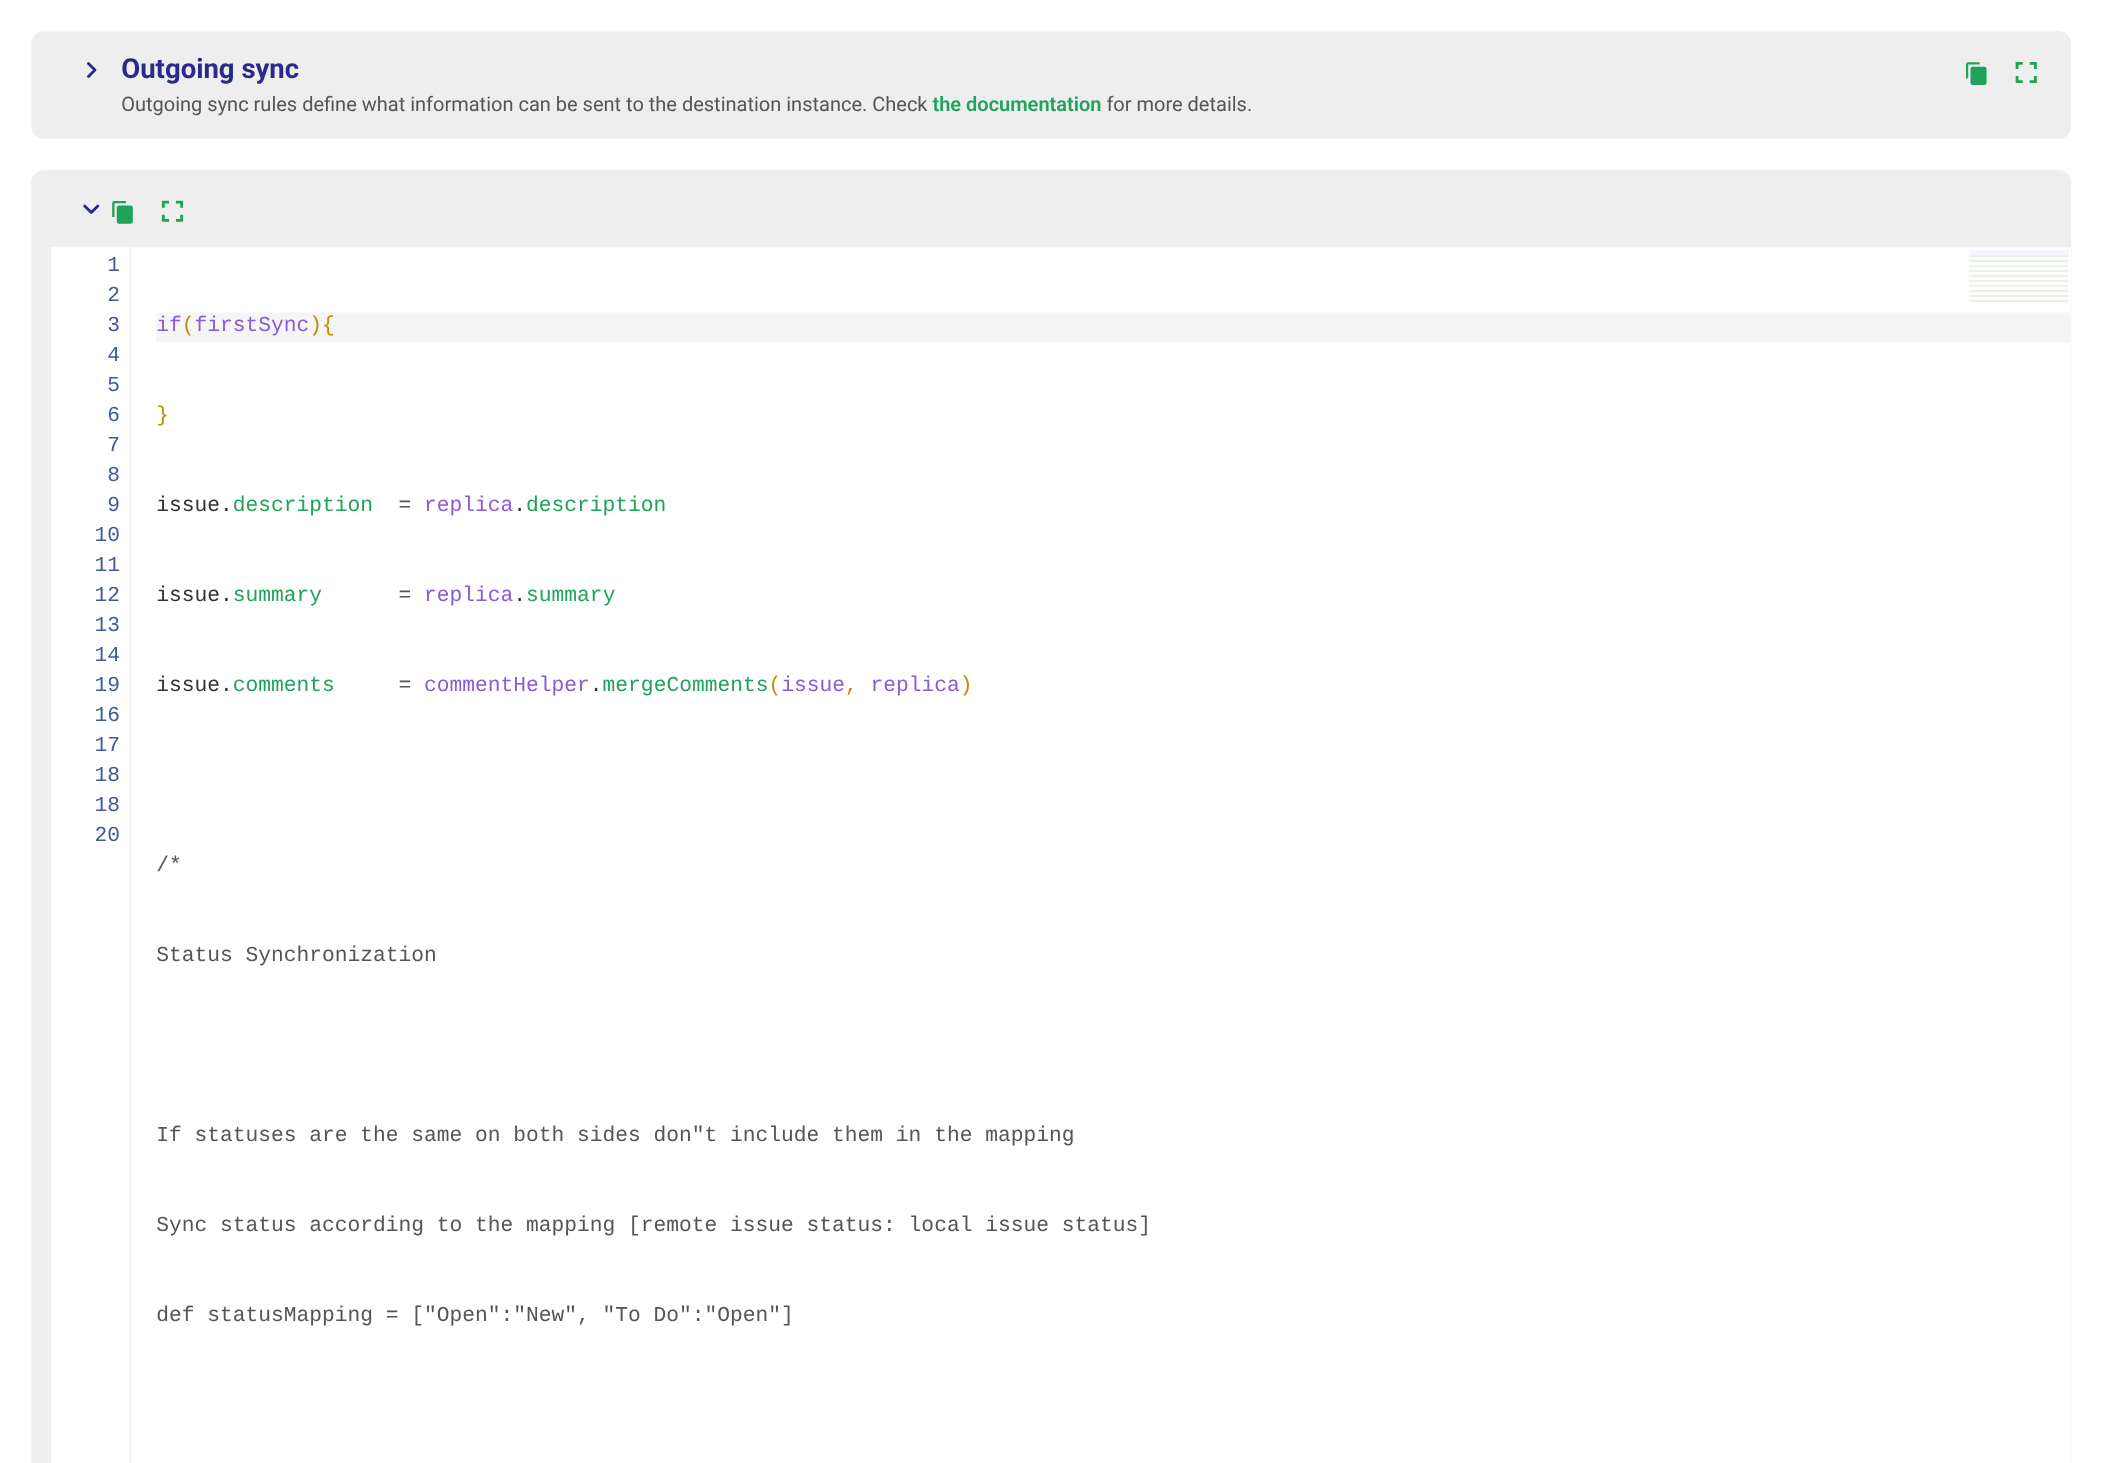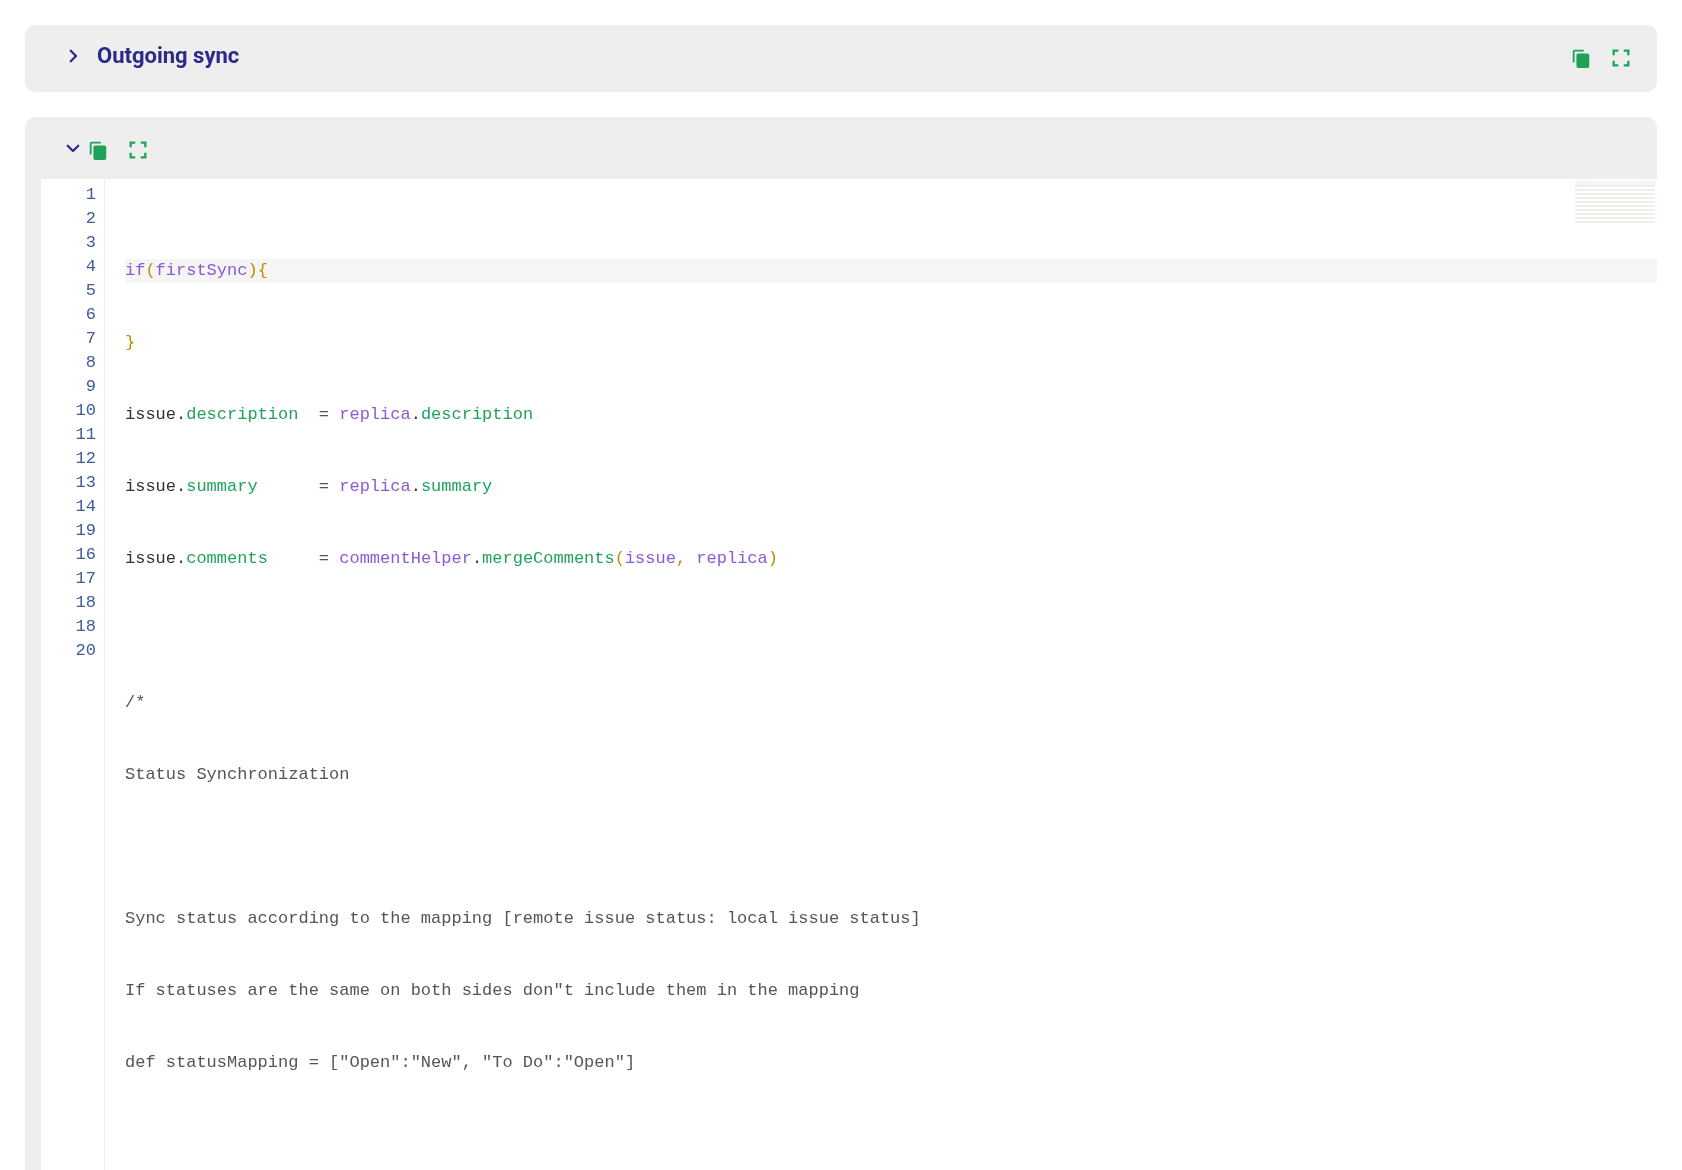--- a/index.html
+++ b/index.html
@@ -85,21 +85,21 @@
     width: 64px;
   }
   .gutter div { height: 24px; }
   .code-area {
     padding: 4px 0 4px 20px;
     flex: 1;
     white-space: pre;
     overflow: hidden;
   }
   .code-area .line { height: 24px; }
-  .line.current { background: #f5f5f5; margin-top: 28px; }
+  .line.current { background: #f5f5f5; }
   .tk-kw   { color: #8a5bd6; }
   .tk-prop { color: #1fa35a; }  
   .tk-obj  { color: #333; font-weight: 500; }
   .tk-op   { color: #555; }
   .tk-str  { color: #1fa35a; }
   .tk-punc { color: #c28b00; }
   .tk-cmt  { color: #555; }
   .tk-var  { color: #8a5bd6; }
 
   .minimap {
@@ -119,20 +119,23 @@
 
 <div class="panel">
   <div class="panel-header">
     <div class="chevron">
       <svg viewBox="0 0 24 24" fill="none" stroke="#2a2a8a" stroke-width="3" stroke-linecap="round" stroke-linejoin="round">
           <polyline points="9 5 16 12 9 19"></polyline>
         </svg>
     </div>
     <div class="head-text">
       <div class="panel-title">Outgoing sync</div>
+      <div class="panel-desc">
+        <span>Outgoing sync rules define what information can be sent to the destination instance. Check </span><a href="#">the documentation</a><span> for more details.</span>
+      </div>
     </div>
     <div class="header-actions">
       <div class="icon-btn">
         <svg viewBox="0 0 24 24" fill="currentColor">
             <path d="M15 3H5a2 2 0 0 0-2 2v12h2V5h10V3zm4 4H9a2 2 0 0 0-2 2v12a2 2 0 0 0 2 2h10a2 2 0 0 0 2-2V9a2 2 0 0 0-2-2z"></path>
           </svg>
       </div>
       <div class="icon-btn">
         <svg viewBox="0 0 24 24" fill="none" stroke="currentColor" stroke-width="2.5">
             <path d="M4 9V4h5M20 9V4h-5M4 15v5h5M20 15v5h-5"></path>
@@ -191,22 +194,22 @@
       <div class="code-area">
         <div class="line current"><span class="tk-kw">if</span><span class="tk-punc">(</span><span class="tk-var">firstSync</span><span class="tk-punc">){</span></div>
         <div class="line"><span class="tk-punc">}</span></div>
         <div class="line"><span class="tk-obj">issue</span><span>.</span><span class="tk-prop">description</span><span>  </span><span class="tk-op">=</span><span> </span><span class="tk-var">replica</span><span>.</span><span class="tk-prop">description</span></div>
         <div class="line"><span class="tk-obj">issue</span><span>.</span><span class="tk-prop">summary</span><span>      </span><span class="tk-op">=</span><span> </span><span class="tk-var">replica</span><span>.</span><span class="tk-prop">summary</span></div>
         <div class="line"><span class="tk-obj">issue</span><span>.</span><span class="tk-prop">comments</span><span>     </span><span class="tk-op">=</span><span> </span><span class="tk-var">commentHelper</span><span>.</span><span class="tk-prop">mergeComments</span><span class="tk-punc">(</span><span class="tk-var">issue</span><span class="tk-punc">, </span><span class="tk-var">replica</span><span class="tk-punc">)</span></div>
         <div class="line"></div>
         <div class="line"><span class="tk-cmt">/*</span></div>
         <div class="line"><span class="tk-cmt">Status Synchronization</span></div>
         <div class="line"></div>
+        <div class="line"><span class="tk-cmt">If statuses are the same on both sides don"t include them in the mapping</span></div>
         <div class="line"><span class="tk-cmt">Sync status according to the mapping [remote issue status: local issue status]</span></div>
-        <div class="line"><span class="tk-cmt">If statuses are the same on both sides don"t include them in the mapping</span></div>
         <div class="line"><span class="tk-cmt">def statusMapping = ["Open":"New", "To Do":"Open"]</span></div>
         
         
         
         
         
         
         
       </div>
     </div>

